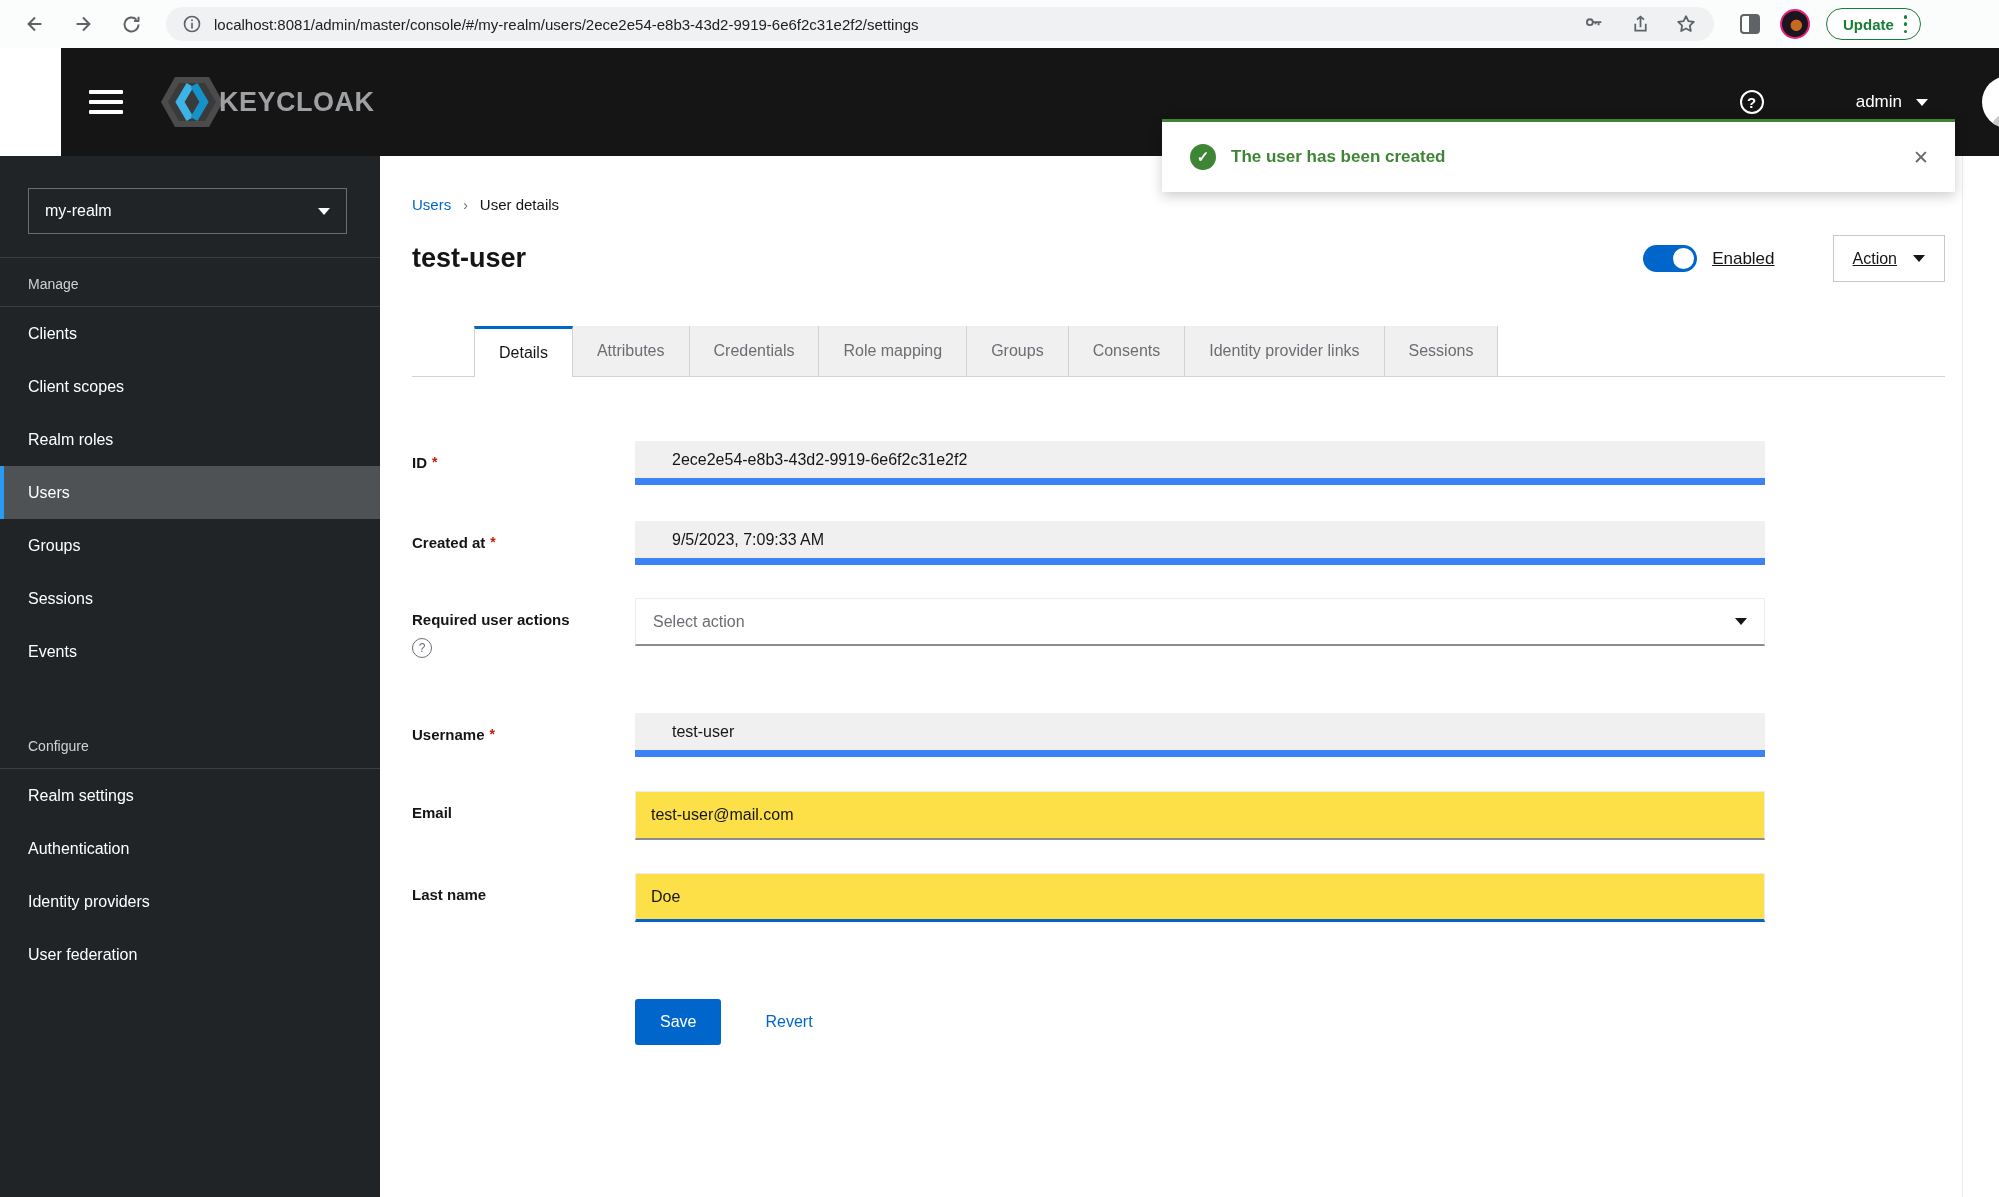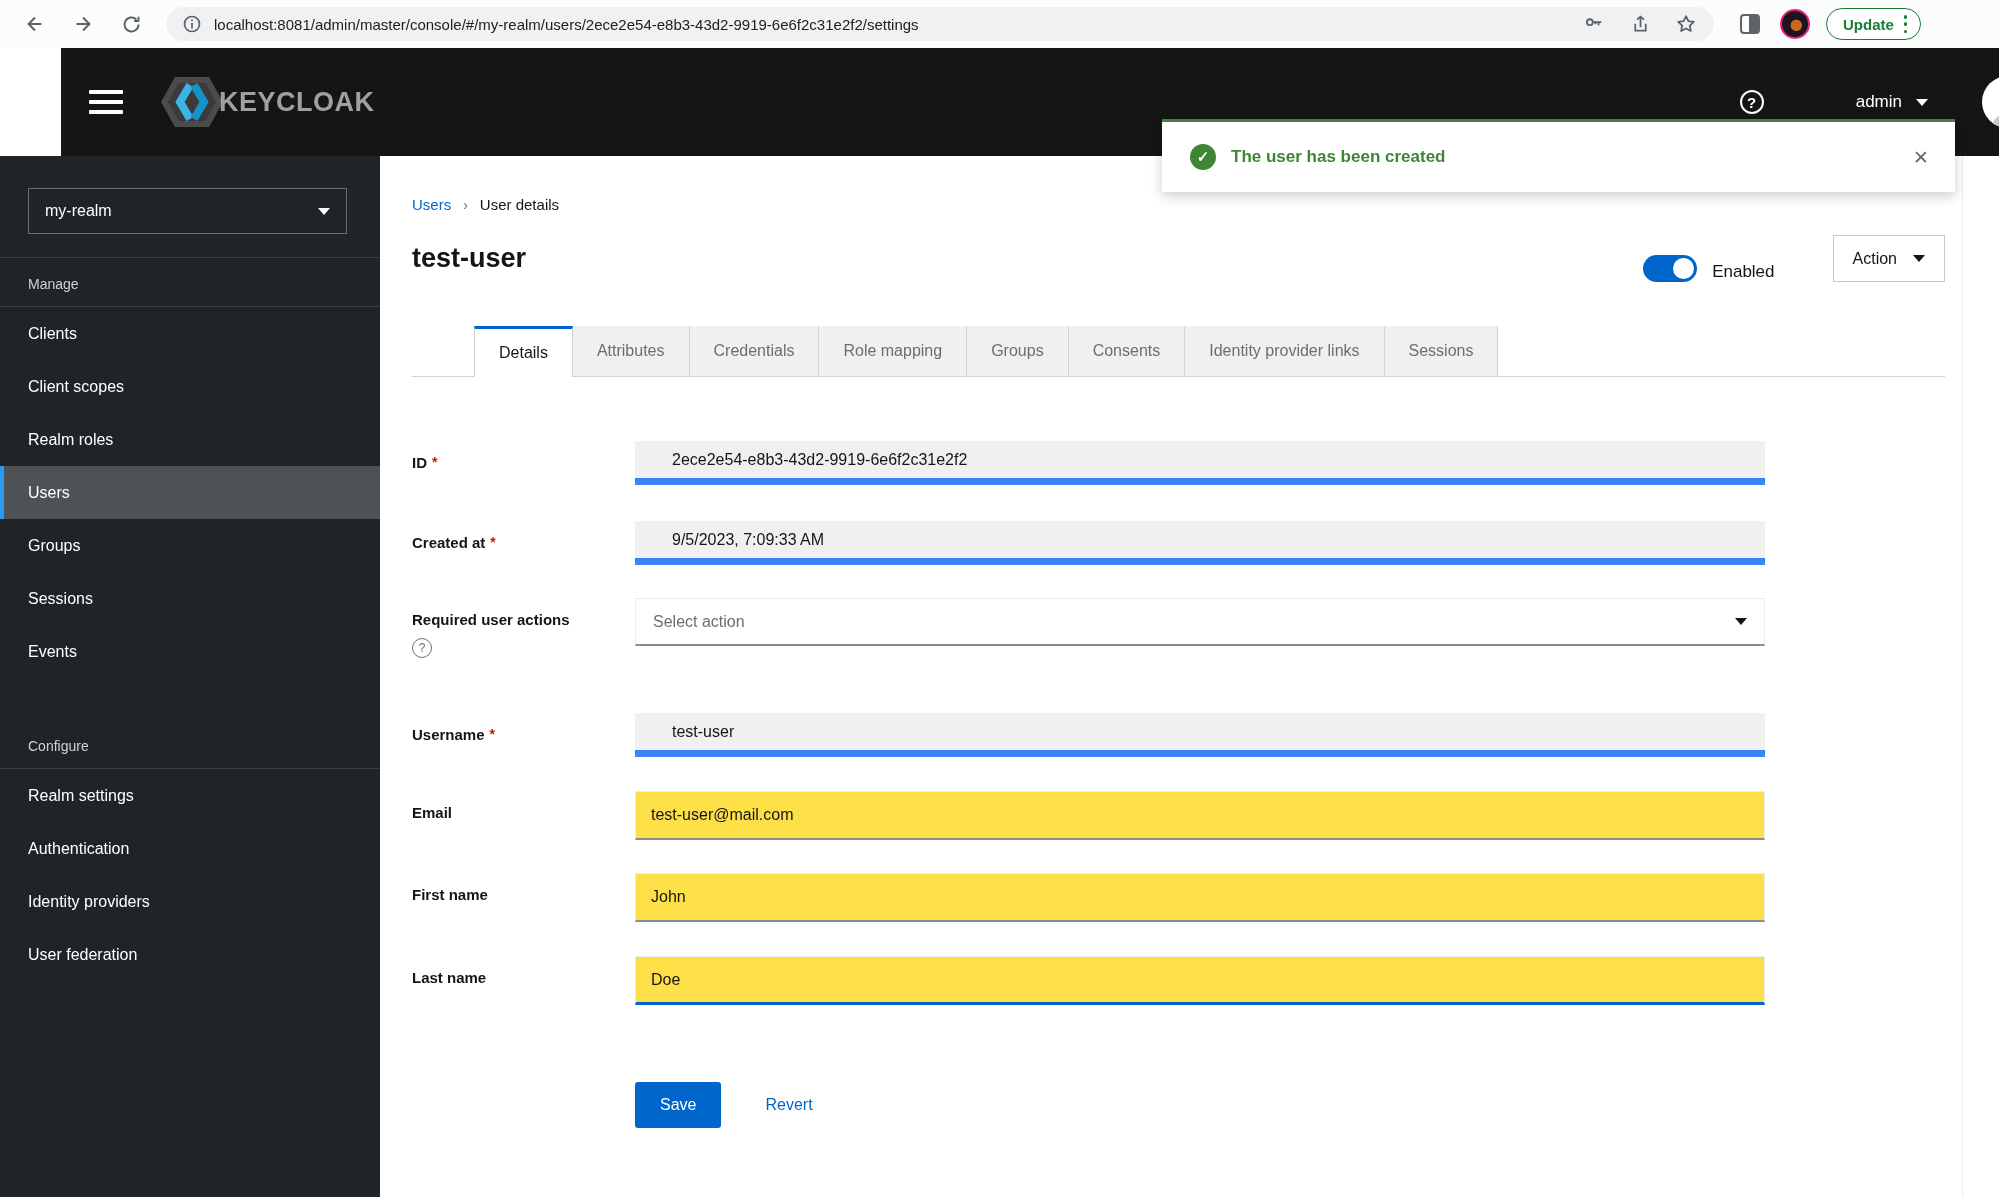--- a/index.html
+++ b/index.html
@@ -63,21 +63,21 @@
   .content { position:absolute; left:381px; top:156px; width:1618px; height:1041px; background:#fff; padding:40px 54px 0 31px; }
   .edge-line { position:absolute; left:1962px; top:156px; width:1px; height:1041px; background:#ededed; }
 
   .breadcrumb { display:flex; align-items:center; font-size:15px; }
   .crumb-link { color:#0066cc; cursor:pointer; }
   .crumb-sep { margin:0 12px; color:#6a6e73; font-size:14px; }
   .crumb-current { color:#151515; }
 
   .page-head { margin-top:22px; display:flex; align-items:center; }
   .page-title { font-size:27px; font-weight:700; color:#151515; }
-  .head-controls { margin-left:auto; display:flex; align-items:flex-end; }
+  .head-controls { margin-left:auto; display:flex; align-items:center;text-decoration:underline; }
   .switch { width:54px; height:27px; background:#0066cc; border-radius:14px; position:relative; cursor:pointer; flex:none; }
   .switch::after { content:""; position:absolute; top:3px; left:30px; width:21px; height:21px; border-radius:50%; background:#fff; }
   .switch-label { margin-left:15px; font-size:17px; color:#151515; }
   .action-btn { margin-left:58px; height:47px; background:#fff; border:1px solid #c6c8ca; display:flex; align-items:center; padding:0 19px; cursor:pointer; }
   .action-btn span { font-size:16px; color:#151515; }
   .caret-b { margin-left:16px; width:0; height:0; border-left:6px solid transparent; border-right:6px solid transparent; border-top:7px solid #151515; }
 
   
   .tabs { margin-top:44px; display:flex; height:51px; width:1533px; }
   .tab-spacer { width:62px; border-bottom:1px solid #d2d2d2; }
@@ -284,24 +284,20 @@
       <div class="flabel"><span>Username</span><span class="req"></span></div>
       <input class="fld ro" readonly="" value="test-user" style="">
     </div>
 
     <div class="frow mb33">
       <div class="flabel"><span>Email</span></div>
       <input class="fld rw" value="test-user@mail.com" style="">
     </div>
 
 
-    <div class="frow mb34">
-      <div class="flabel"><span>First name</span></div>
-      <input class="fld rw" value="John" style="">
-    </div>
 
     <div class="frow">
       <div class="flabel"><span>Last name</span></div>
       <input class="fld rw focused" value="Doe" style="">
     </div>
 
     <div class="btn-row">
       <button class="save-btn">Save</button>
       <span class="revert-link">Revert</span>
     </div>

